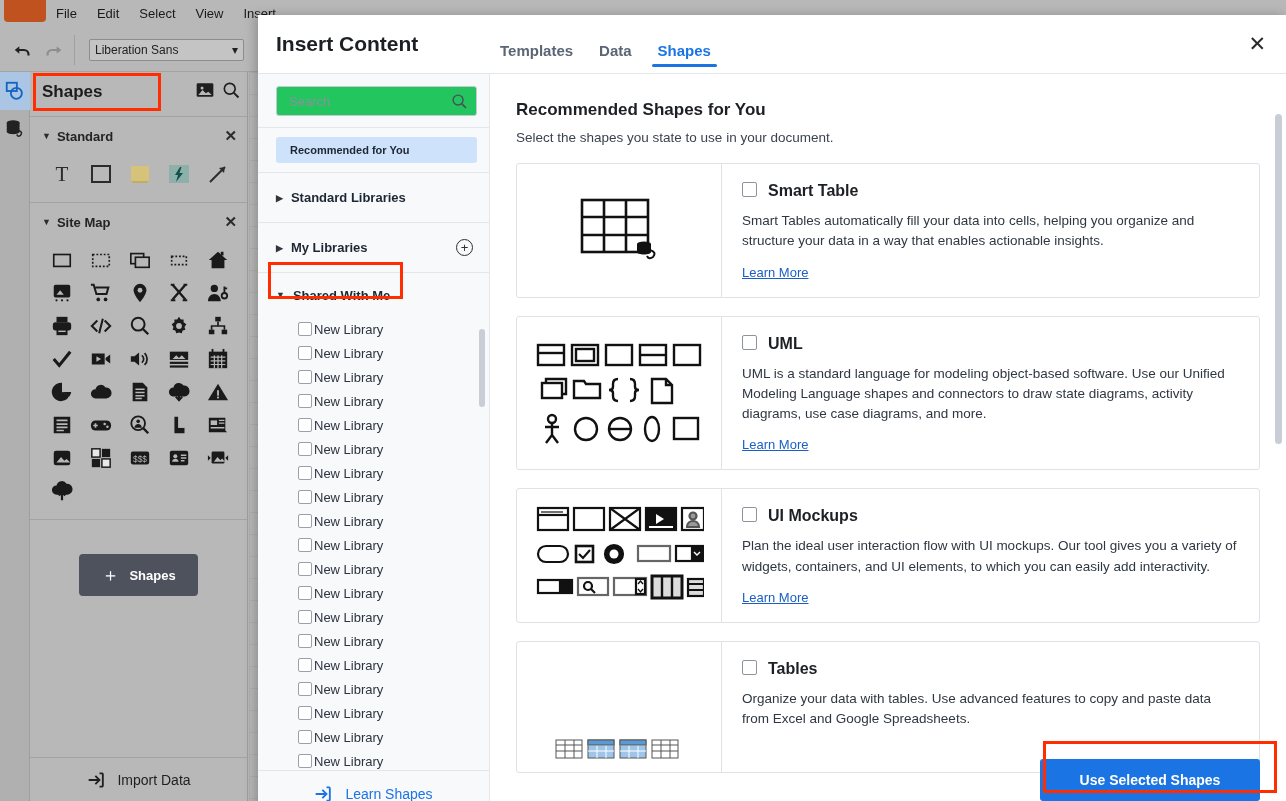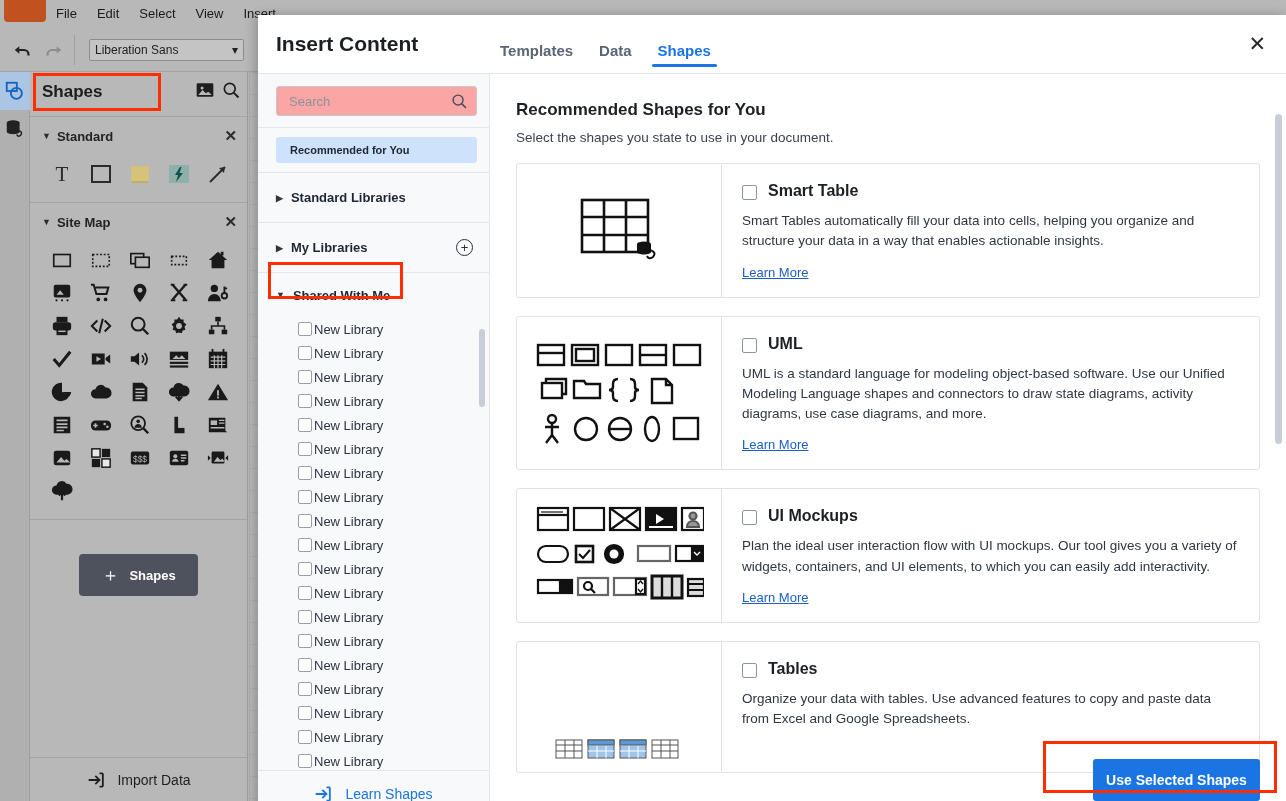--- a/index.html
+++ b/index.html
@@ -131,21 +131,21 @@
   .modal-body { display: flex; flex: 1; min-height: 0; }
 
   
   .libcol {
     width: 232px; flex: 0 0 232px; background: #f8f9fb;
     border-right: 1px solid #e3e6ea; border-top: 1px solid #e3e6ea;
     display: flex; flex-direction: column; position: relative;
   }
   .search-wrap { padding: 12px 12px 11px 18px; }
   .search-box {
-    height: 30px; border: 1px solid #c4c9d0; border-radius: 3px; background: #fca5a5;
+    height: 30px; border: 1px solid #c4c9d0; border-radius: 3px; background: #22c55e;
     display: flex; align-items: center; padding: 0 8px 0 10px; justify-content: space-between;
   }
   .search-box input {
     border: none; outline: none; font-size: 13px; color: #333; width: 150px;
     font-family: "Liberation Sans", sans-serif; background: transparent;
   }
   .search-box input::placeholder { color: #8b929c; }
 
   .lib-div { height: 1px; background: #e3e6ea; }
   .rec-wrap { padding: 9px 12px 9px 18px; }
@@ -195,41 +195,41 @@
 
   .card {
     border: 1px solid #dfe3e8; border-radius: 3px; display: flex;
     margin-top: 18px; background: #fff; min-height: 132px;
   }
   .card-icon {
     width: 205px; flex: 0 0 205px; border-right: 1px solid #dfe3e8;
     display: flex; align-items: center; justify-content: center; padding: 12px;
   }
   .card-main { flex: 1; padding: 18px 20px 16px 20px; }
-  .card-head { display: flex; align-items: flex-end; gap: 11px; }
+  .card-head { display: flex; align-items: flex-start; gap: 11px; }
   .cbox-lg {
     width: 15px; height: 15px; border: 1.5px solid #8d949e; border-radius: 2px;
     background: #fff; flex: 0 0 15px;
   }
   .card-name { font-size: 16px; font-weight: bold; color: #1c1f24; }
   .card-desc {
     font-size: 13.5px; color: #2f3742; line-height: 1.5; margin-top: 11px; max-width: 520px;
   }
   .learn { font-size: 13px; color: #1b5fc4; text-decoration: underline; margin-top: 13px; display: inline-block; }
 
   .content-scroll {
     position: absolute; right: 4px; top: 40px; width: 7px; height: 330px;
     background: #c9ced6; border-radius: 4px;
   }
 
   
   .use-btn {
     position: absolute; right: 26px; bottom: 15px;
     background: #1b74e4; color: #fff; font-size: 14px; font-weight: bold;
-    padding: 13px 0; width: 167px; text-align: center; border-radius: 3px;
+    padding: 13px 0; width: 220px; text-align: center; border-radius: 3px;
     z-index: 40;
   }
 
   svg { display: block; }
 </style>
 </head>
 <body>
 
 <div id="root">
 

